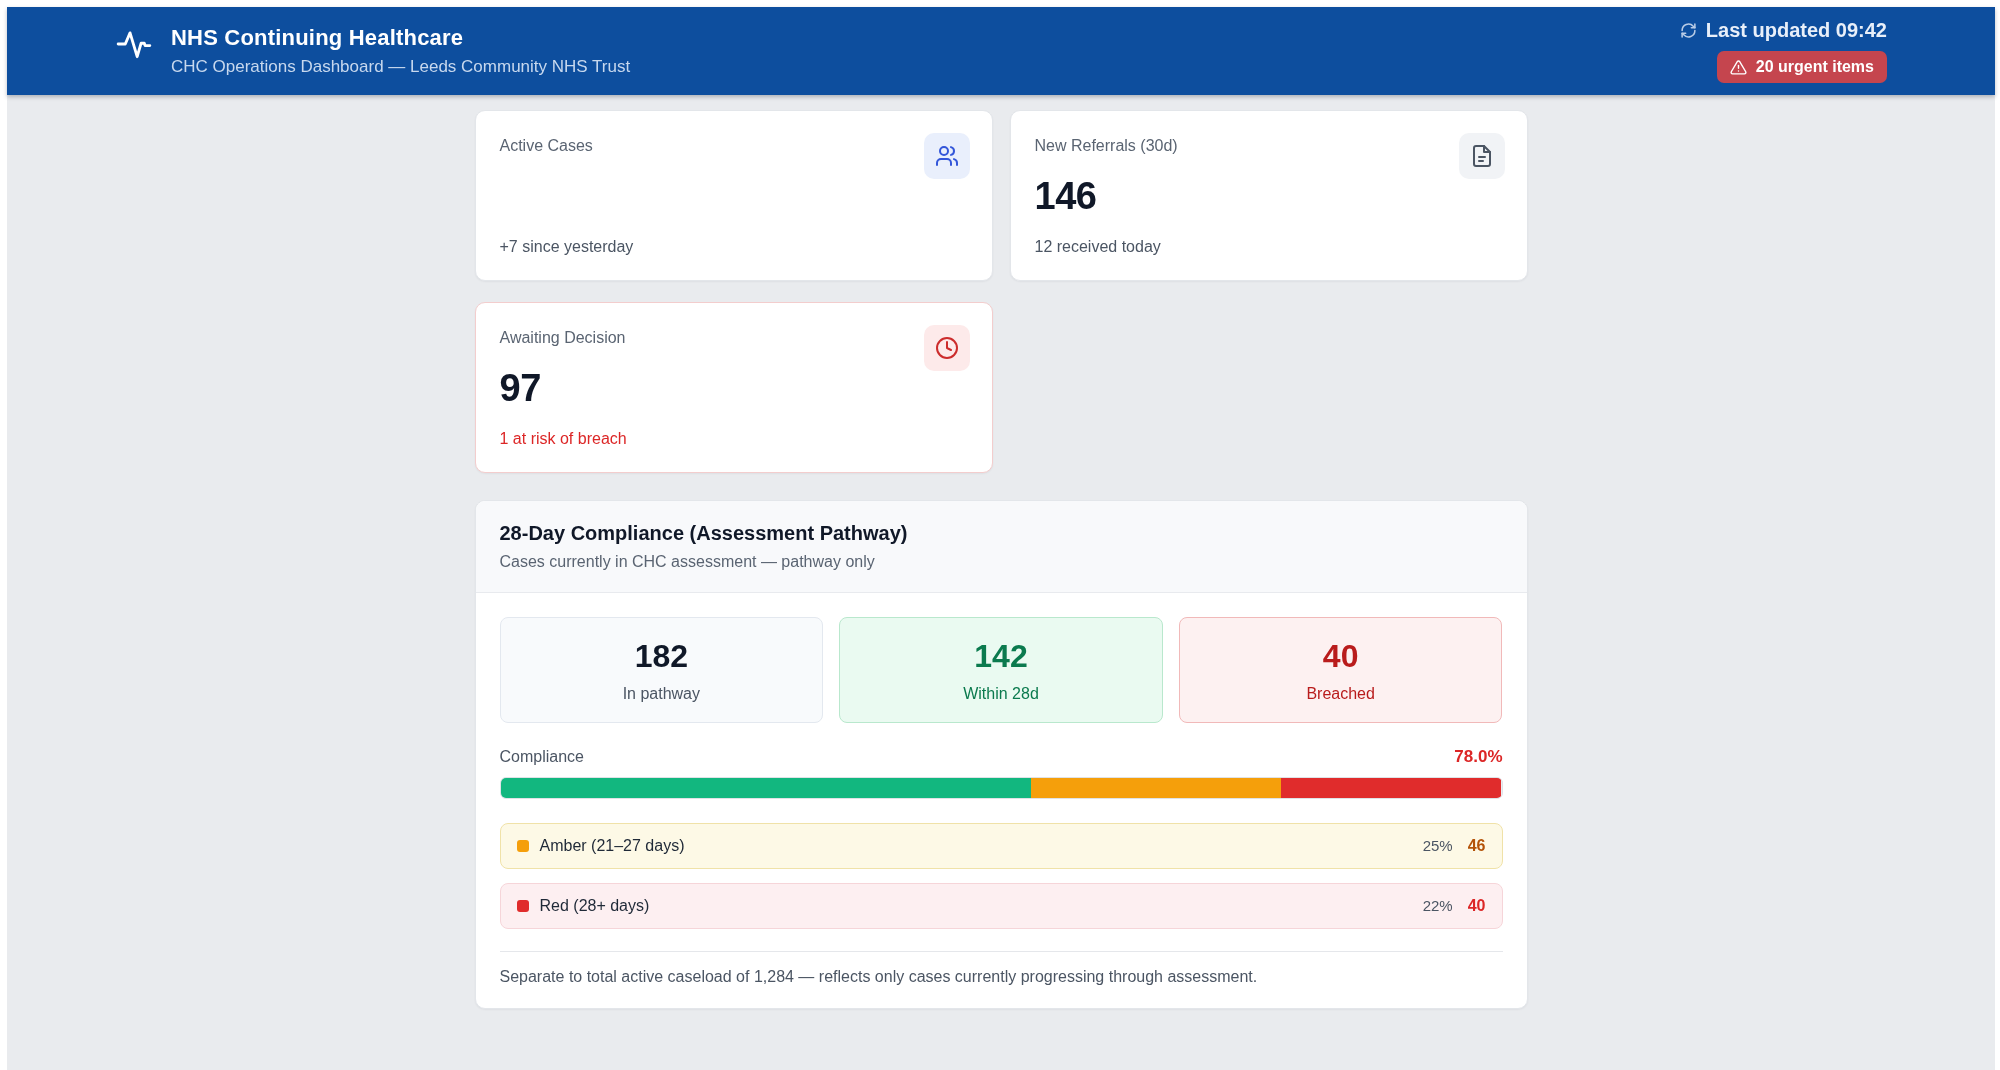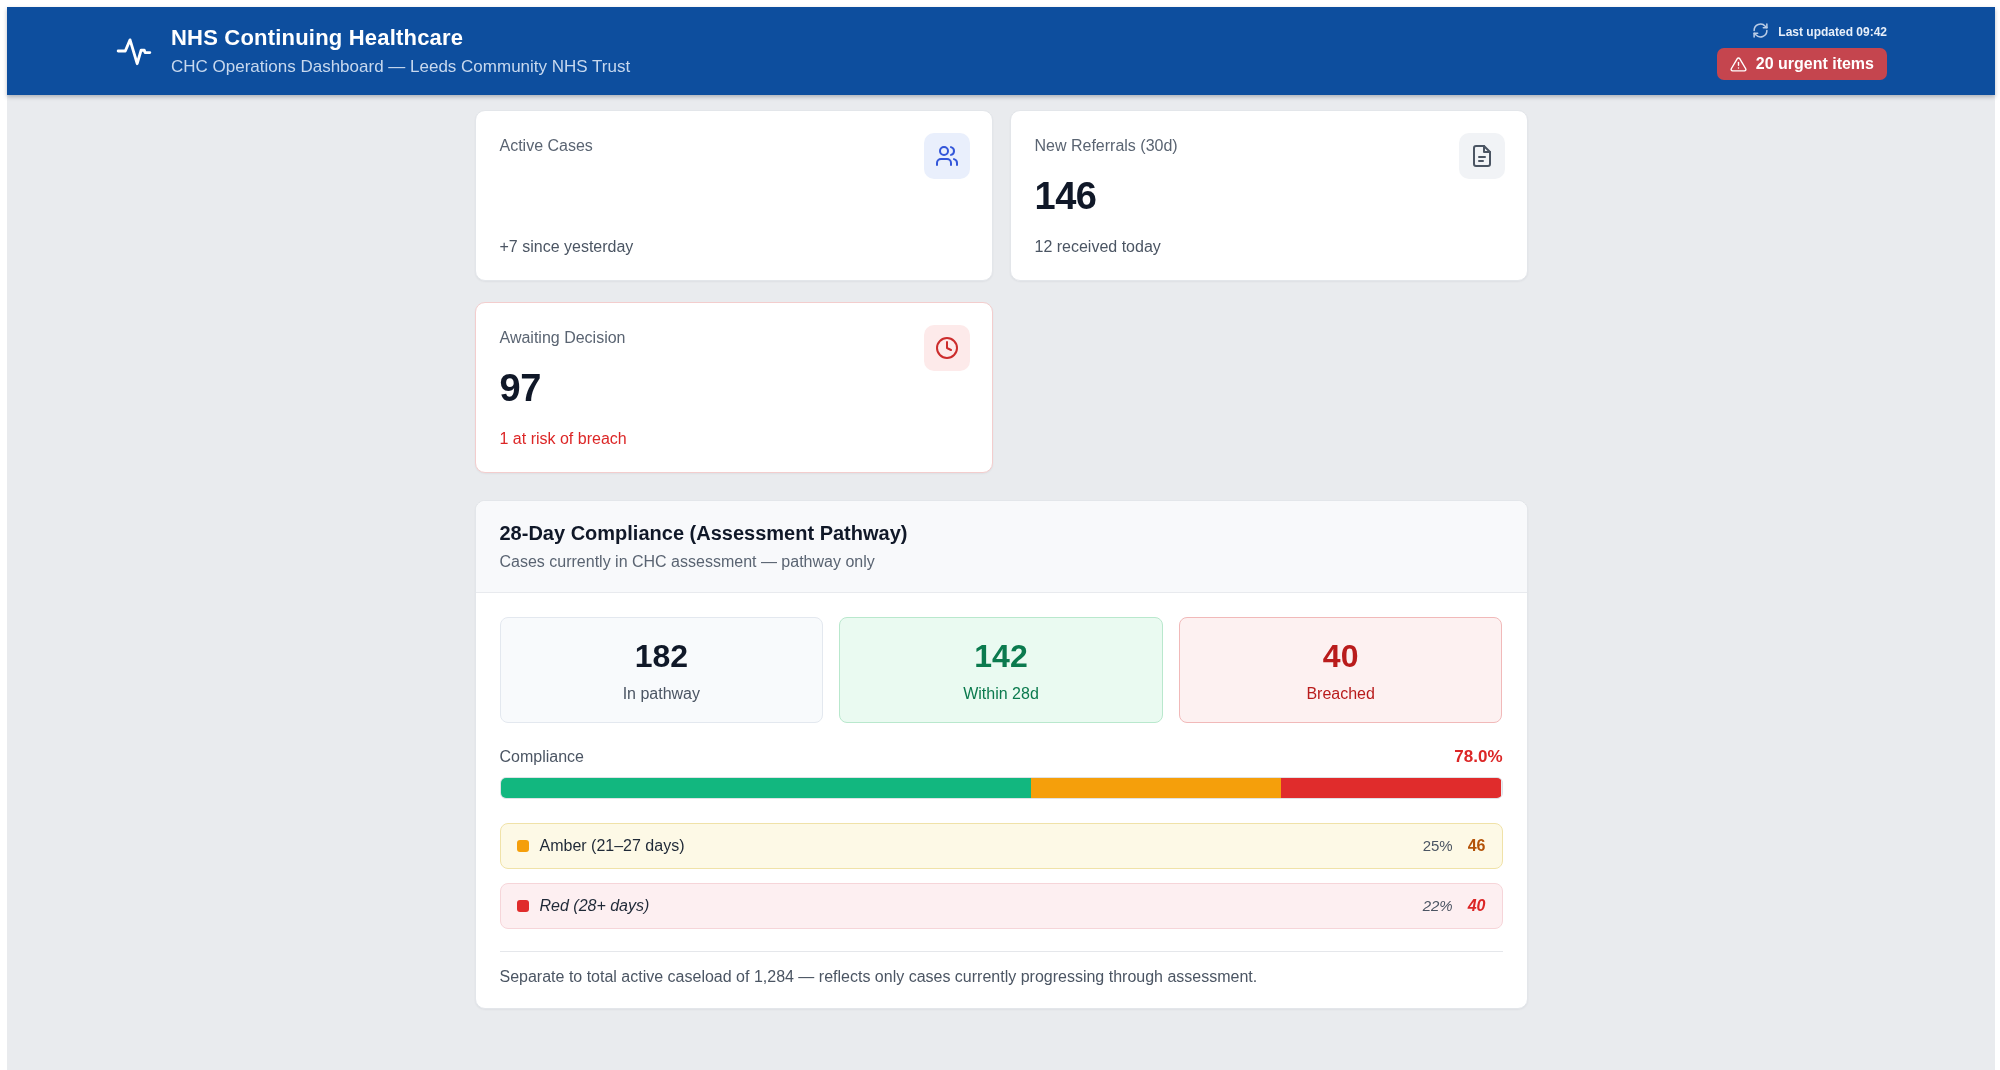--- a/index.html
+++ b/index.html
@@ -19,26 +19,26 @@
   
   .app-header {
     height: 88px;
     background: #0d4e9e;
     display: flex;
     align-items: center;
     justify-content: space-between;
     padding: 0 108px;
     box-shadow: 0 2px 4px rgba(20,30,50,.28);
   }
-  .header-left { display: flex; align-items: center; gap: 18px; }
+  .header-left { display: flex; align-items: flex-start; gap: 18px; }
   .pulse-wrap { width: 38px; height: 38px; color: #ffffff; }
   .app-titles .title { color: #ffffff; font-size: 22px; font-weight: 700; letter-spacing: .2px; }
   .app-titles .subtitle { color: #c7d8ee; font-size: 17px; margin-top: 6px; }
   .header-right { display: flex; flex-direction: column; align-items: flex-end; gap: 9px; }
-  .updated { color: #e8eff9; font-size: 12px; font-weight: 700; display: flex; align-items: flex-end; gap: 9px; }
+  .updated { color: #e8eff9; font-size: 20px; font-weight: 700; display: flex; align-items: center; gap: 9px; }
   .updated svg { color: #b9cce6; }
   .urgent-badge {
     background: #c5454e;
     color: #ffffff;
     font-size: 16px;
     font-weight: 700;
     border: none;
     padding: 7px 13px;
     border-radius: 7px;
     display: flex;
@@ -119,21 +119,21 @@
   .bar > div { height: 100%; }
 
   .legend { margin-top: 24px; display: flex; flex-direction: column; gap: 14px; }
   .legend-row {
     height: 46px; border-radius: 8px; border: 1px solid transparent;
     display: flex; align-items: center; justify-content: space-between;
     padding: 0 16px;
   }
   .legend-row.green { background: #eafaf2; border-color: #c0e9d3; }
   .legend-row.amber { background: #fdf9e6; border-color: #f0e2a8; }
-  .legend-row.red   { background: #fdeff1; border-color: #f6d5d9; font-style: italic; }
+  .legend-row.red   { background: #fdeff1; border-color: #f6d5d9; }
   .legend-left { display: flex; align-items: center; gap: 11px; font-size: 16px; color: #1f2937; }
   .swatch { width: 12px; height: 12px; border-radius: 3px; }
   .legend-right { display: flex; align-items: baseline; gap: 15px; }
   .legend-pct { font-size: 15px; color: #4b5563; }
   .legend-count { font-size: 16px; font-weight: 700; }
   .legend-row.green .legend-count { color: #047852; }
   .legend-row.amber .legend-count { color: #b45309; }
   .legend-row.red .legend-count { color: #dc2626; }
 
   .divider { height: 1px; background: #e5e7eb; margin-top: 22px; }

